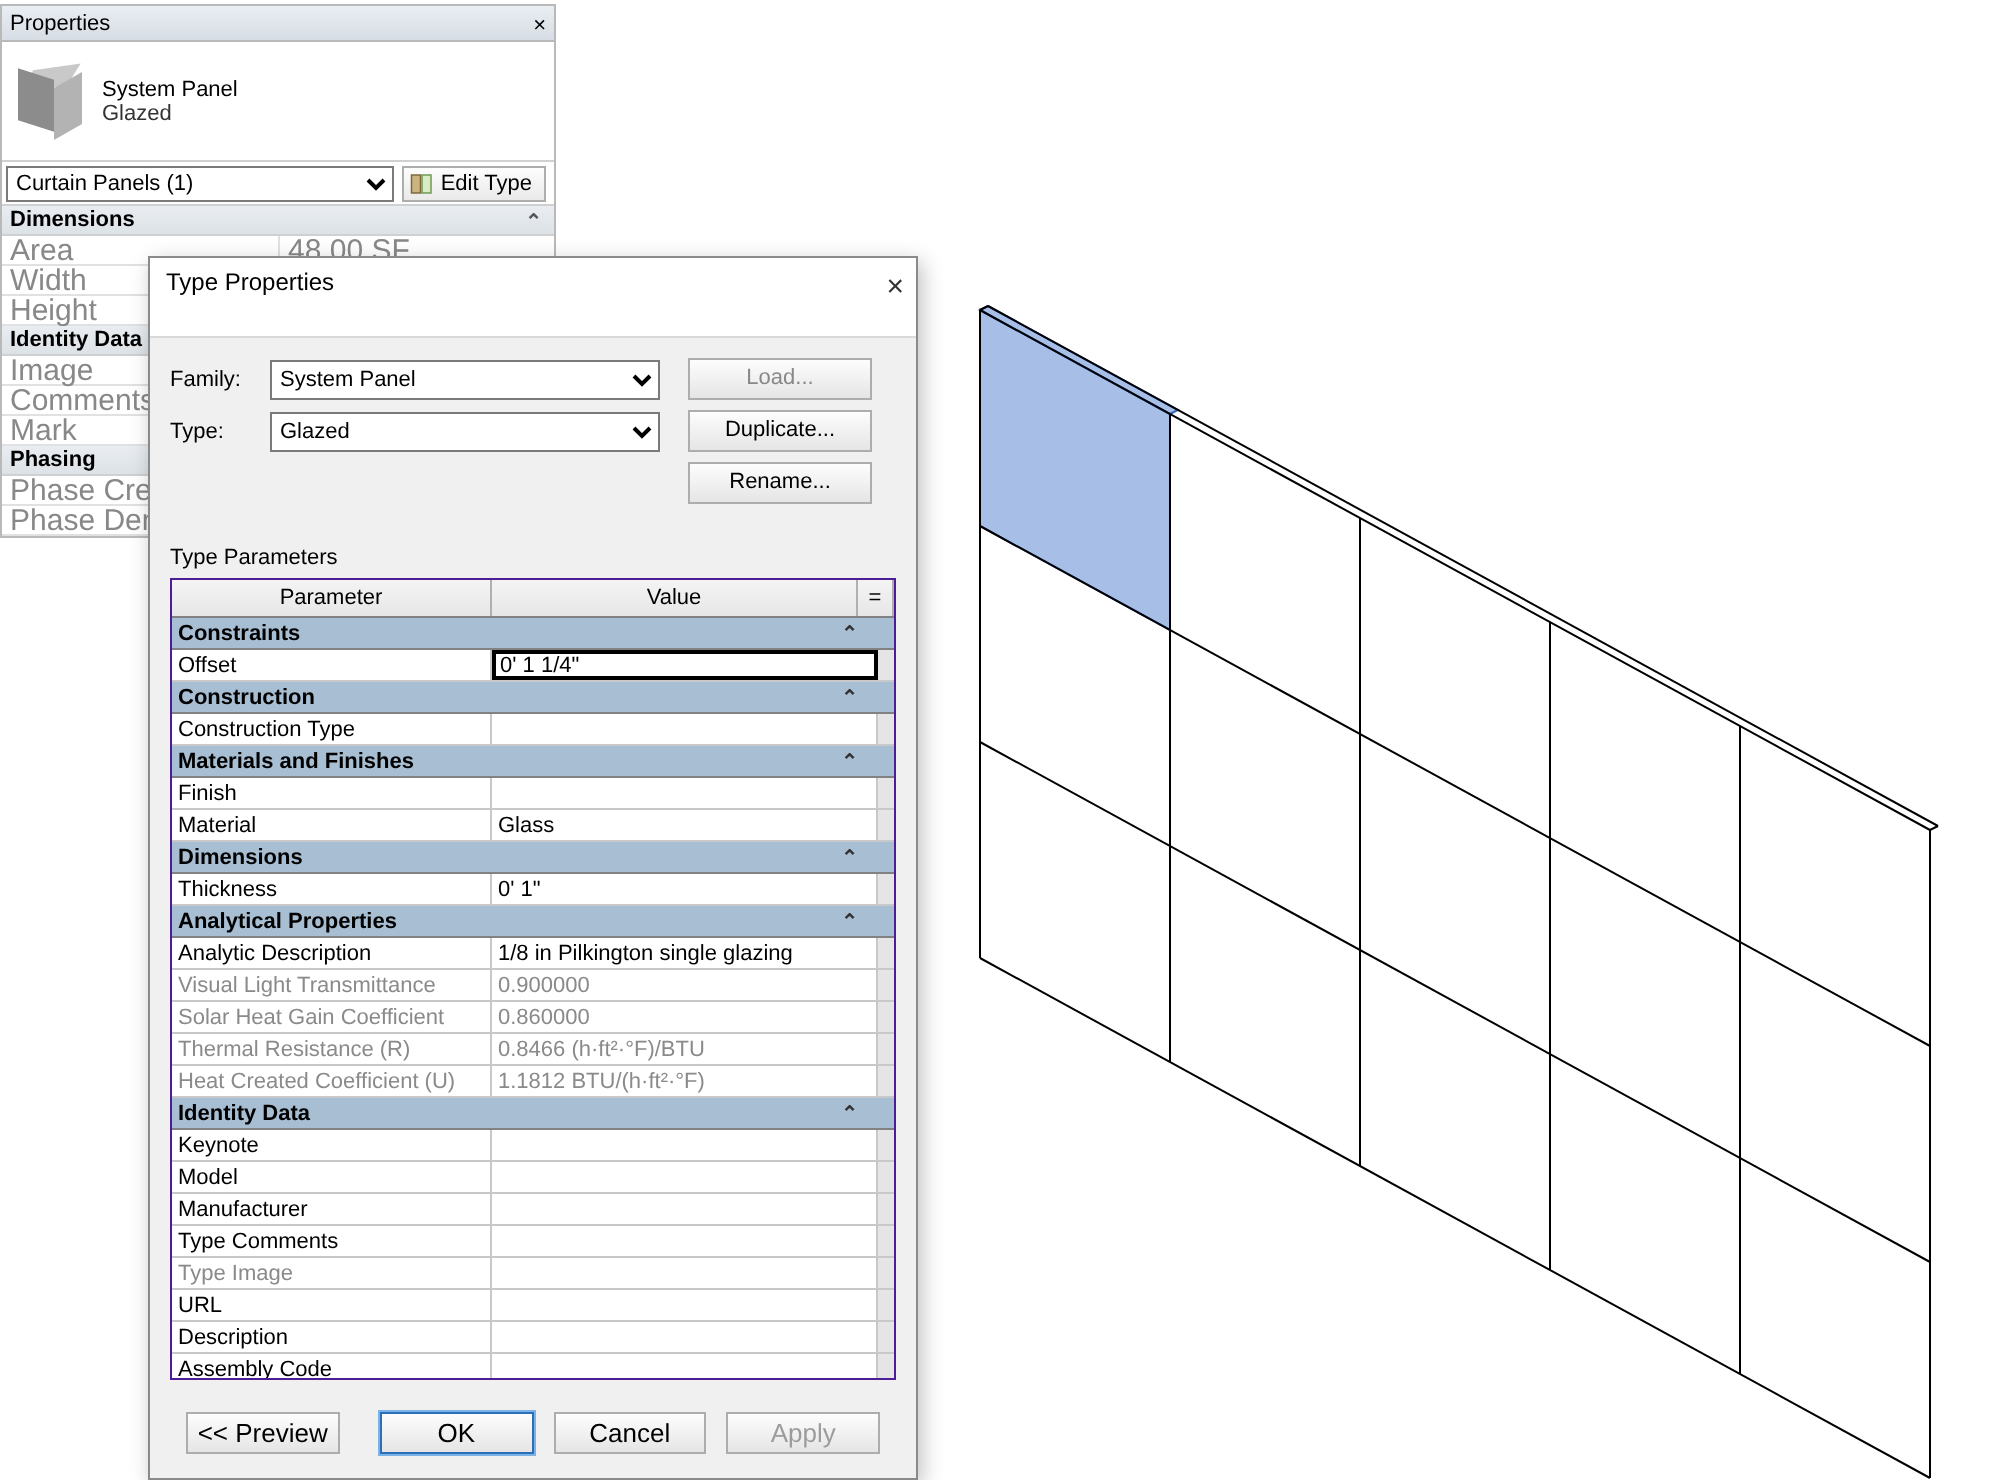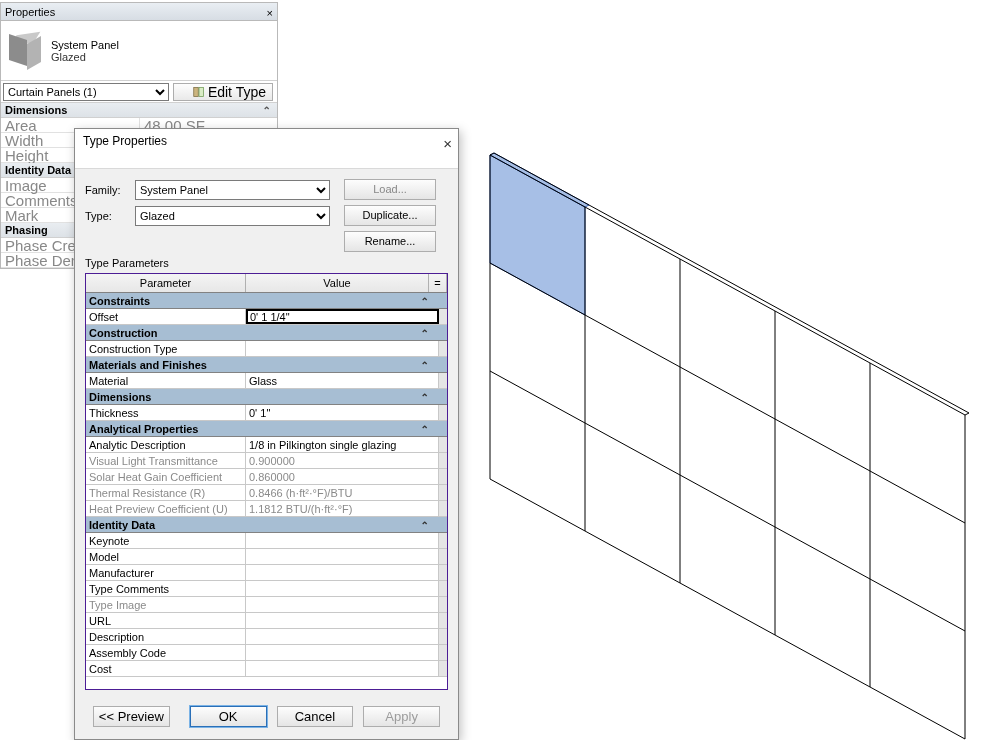--- a/index.html
+++ b/index.html
@@ -61,22 +61,22 @@
     flex:1;
     height:18px;
     margin:2px 4px 2px 2px;
     font-size:11px;
     background:#fff;
     border:1px solid #7a7a7a;
   }
   .edit-type-btn {
     height:18px;
     margin:2px 4px 2px 0;
-    padding:0 6px 0 19px;
-    font-size:14px;
+    padding:0 6px 0 3px;
+    font-size:11px;
     display:flex;
     align-items:center;
     gap:3px;
     border:1px solid #adadad;
     background:linear-gradient(#fdfdfd,#e9e9e9);
     cursor:default;
   }
   .edit-type-btn svg { width:12px; height:12px; }
 
   .prop-group-hd {
@@ -164,21 +164,21 @@
     width:92px;
     height:21px;
     font-size:11px;
     border:1px solid #adadad;
     background:linear-gradient(#fdfdfd,#e5e5e5);
     cursor:default;
     text-align:center;
     line-height:19px;
   }
   .side-btn.disabled { color:#888; }
-  .tp-label { margin:0 0 4px 0; }
+  .tp-label { margin:16px 0 4px 0; }
 
   .grid-wrap {
     flex:1;
     display:flex;
     flex-direction:column;
     border:1px solid #4c1d95;
     background:#fff;
     min-height:0;
     position:relative;
   }
@@ -397,20 +397,25 @@
             <div class="c-eq"></div>
           </div>
           <div class="cat-hd">Construction<span class="chev">⌃</span></div>
           <div class="g-row">
             <div class="c-param">Construction Type</div>
             <div class="c-value"></div>
             <div class="c-eq"></div>
           </div>
           <div class="cat-hd">Materials and Finishes<span class="chev">⌃</span></div>
           <div class="g-row">
+            <div class="c-param">Finish</div>
+            <div class="c-value"></div>
+            <div class="c-eq"></div>
+          </div>
+          <div class="g-row">
             <div class="c-param">Material</div>
             <div class="c-value">Glass</div>
             <div class="c-eq"></div>
           </div>
           <div class="cat-hd">Dimensions<span class="chev">⌃</span></div>
           <div class="g-row">
             <div class="c-param">Thickness</div>
             <div class="c-value">0'  1"</div>
             <div class="c-eq"></div>
           </div>
@@ -429,21 +434,21 @@
             <div class="c-param">Solar Heat Gain Coefficient</div>
             <div class="c-value">0.860000</div>
             <div class="c-eq"></div>
           </div>
           <div class="g-row dim">
             <div class="c-param">Thermal Resistance (R)</div>
             <div class="c-value">0.8466 (h·ft²·°F)/BTU</div>
             <div class="c-eq"></div>
           </div>
           <div class="g-row dim">
-            <div class="c-param">Heat Preview Coefficient (U)</div>
+            <div class="c-param">Heat Created Coefficient (U)</div>
             <div class="c-value">1.1812 BTU/(h·ft²·°F)</div>
             <div class="c-eq"></div>
           </div>
           <div class="cat-hd">Identity Data<span class="chev">⌃</span></div>
           <div class="g-row">
             <div class="c-param">Keynote</div>
             <div class="c-value"></div>
             <div class="c-eq"></div>
           </div>
           <div class="g-row">

